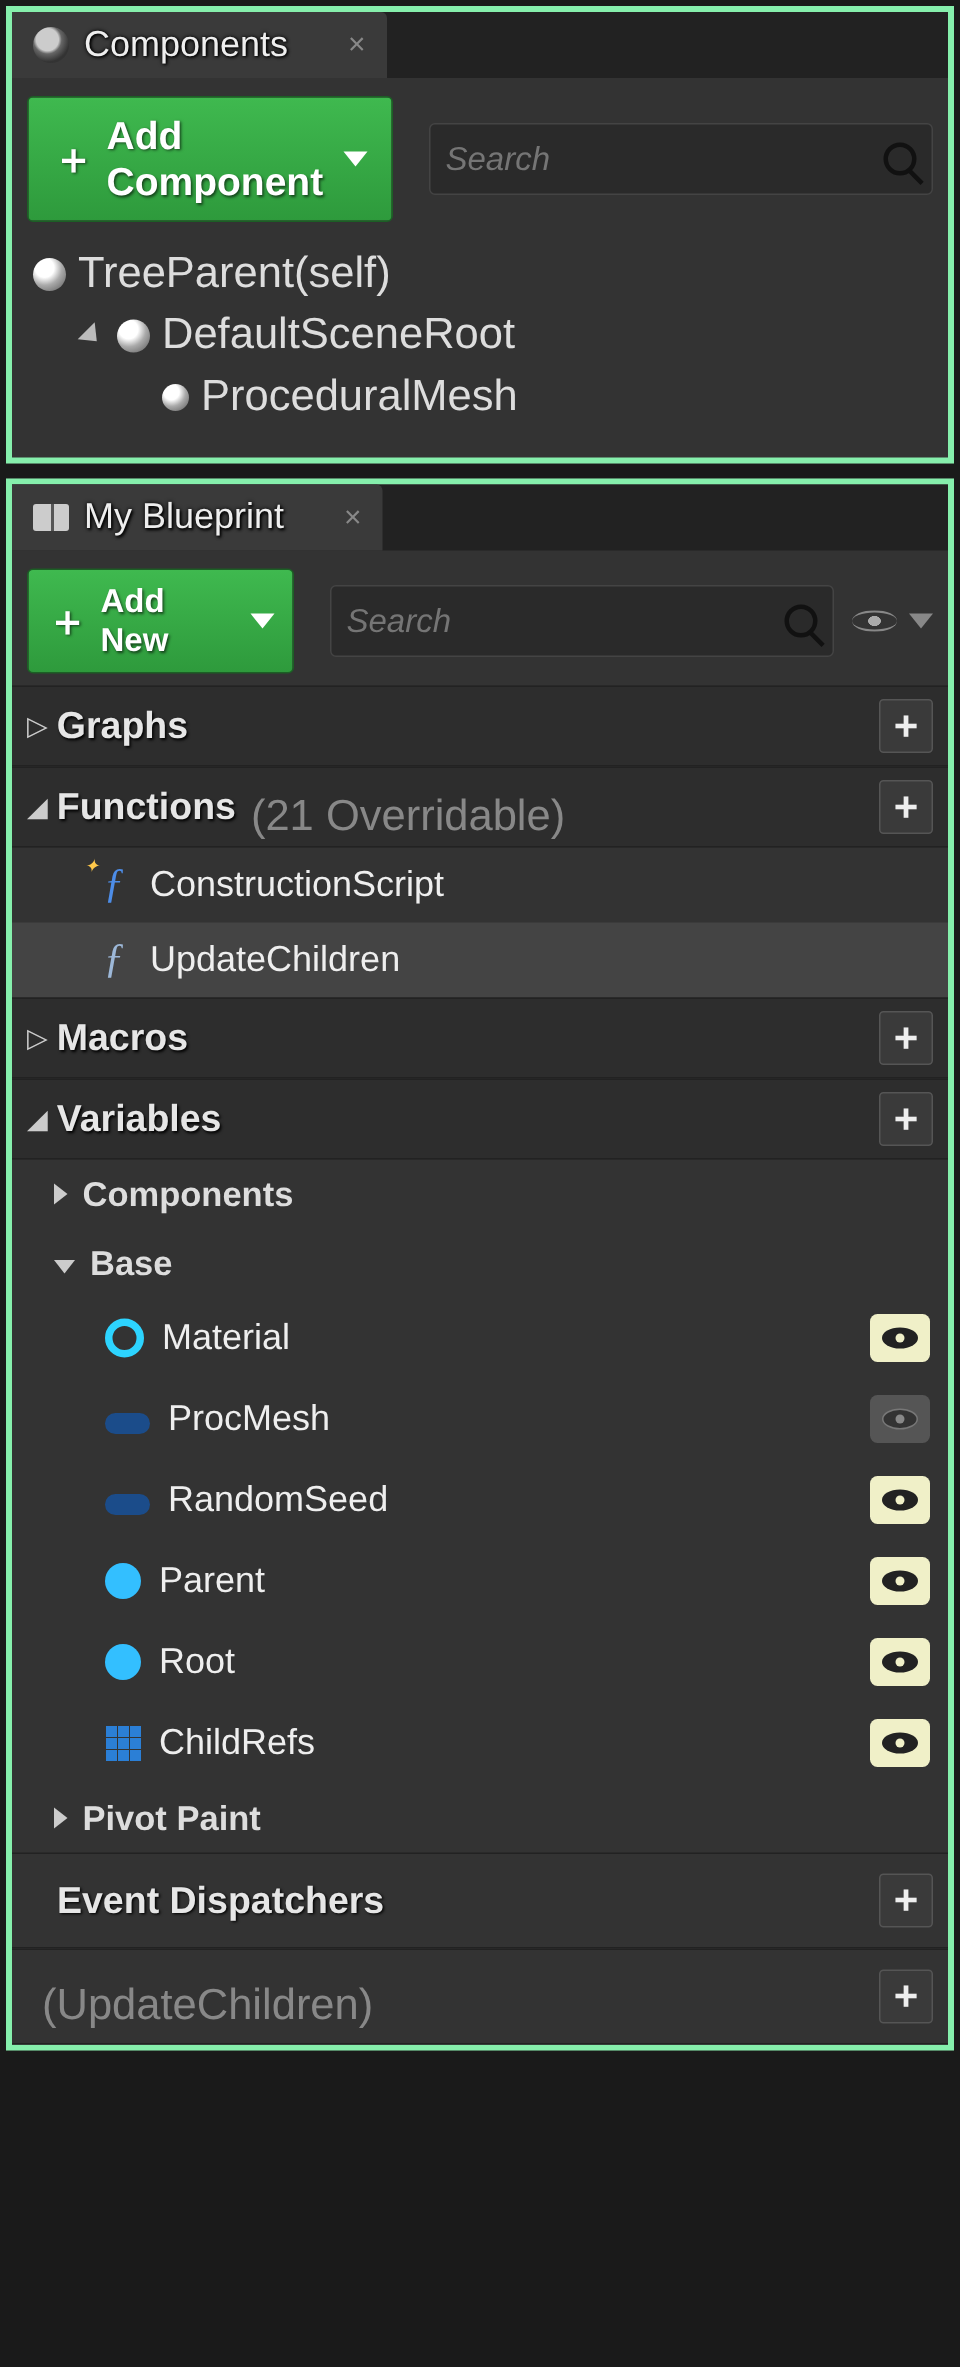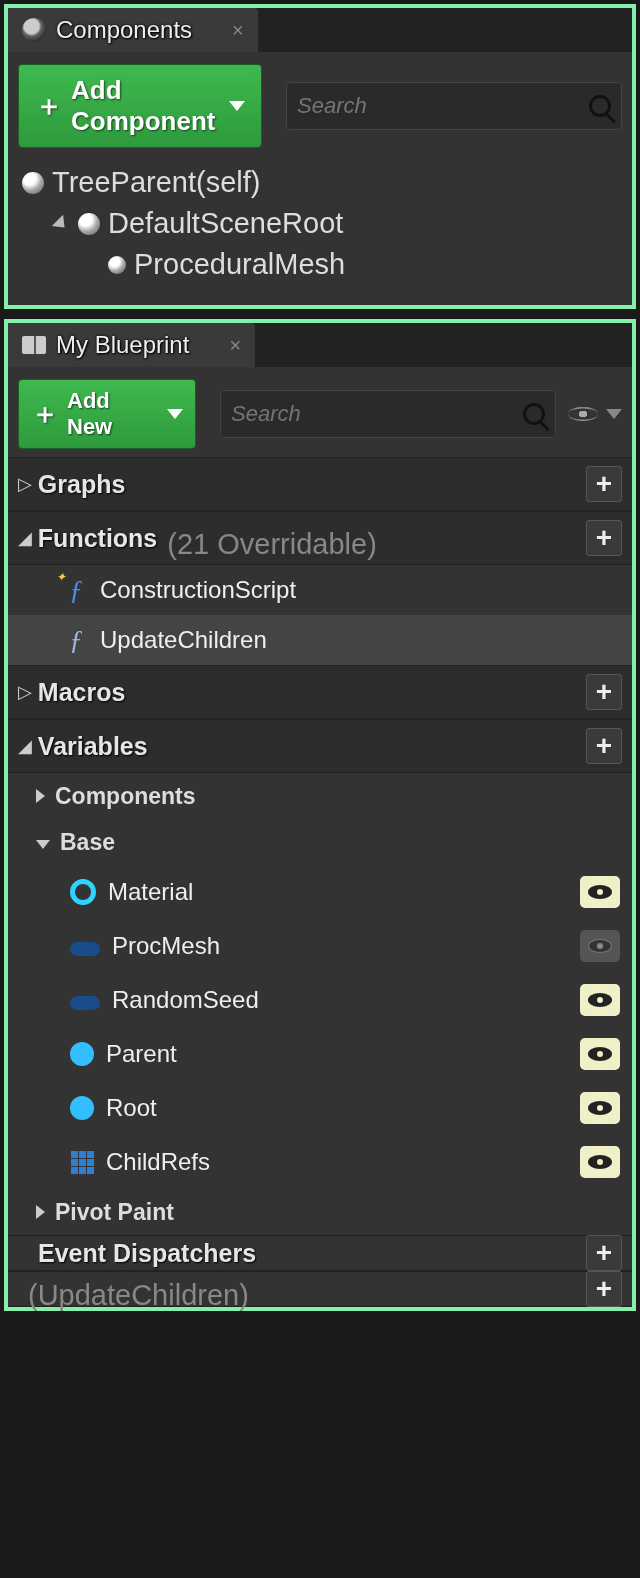--- a/index.html
+++ b/index.html
@@ -157,21 +157,21 @@
   .section-header {
     background:#2d2d2d;
     display:flex;
     align-items:center;
     padding:6px 10px;
     height:54px;
     border-top:1px solid #222;
     border-bottom:1px solid #222;
     cursor:pointer;
   }
-  .section-header.sub { background:#333; height:36px;gap:17px; }
+  .section-header.sub { background:#333; height:64px;gap:17px; }
   .sh-arrow {
     color:#ccc; font-size:18px; margin-right:6px;
   }
   .sh-title {
     font-weight:bold;
     font-size:25px;
     color:#e6e6e6;
     text-shadow:1px 1px 2px #000;
   }
   .sh-sub {

